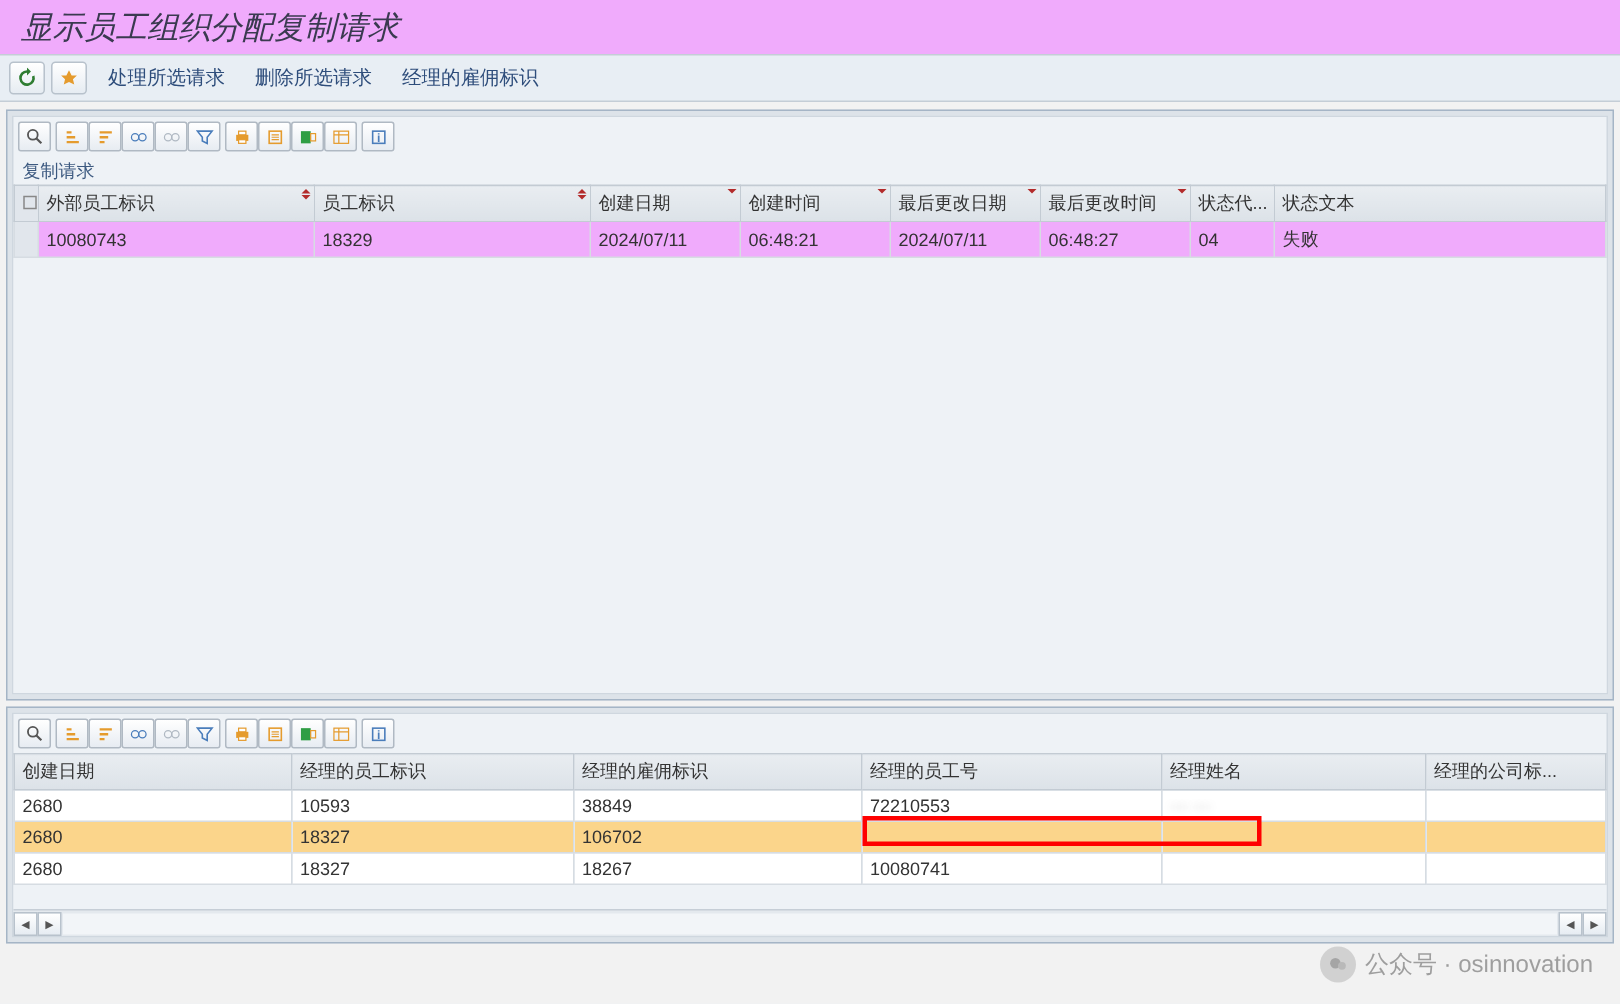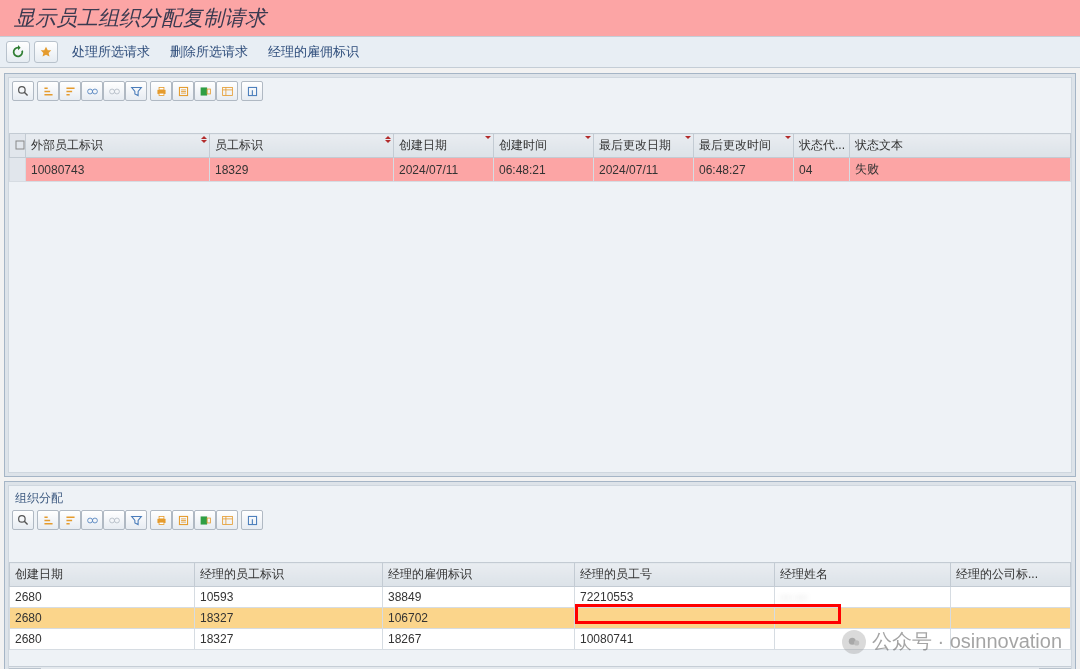--- a/index.html
+++ b/index.html
@@ -1,60 +1,60 @@
 <!DOCTYPE html>
 <html><head>
 <meta charset="utf-8">
 <style>
 * { box-sizing: border-box; margin: 0; padding: 0; }
 html, body { width:1080px; height:669px; font-family: Arial, "Microsoft YaHei", sans-serif; font-size:12px; background:#f2f2f2; overflow:hidden; color:#333; }
 
-.title-area { height:36px; background:#fca5a5; padding:4px 14px; display:flex; align-items:center; }
+.title-area { height:36px; background:#f0abfc; padding:4px 14px; display:flex; align-items:center; }
 .title-area h1 { font-style:italic; font-weight:normal; font-size:21px; color:#3a3a50; font-family: "Times New Roman","SimSun",serif; }
 
 .app-toolbar { height:32px; background:#e8eef4; border-top:1px solid #c4cdd6; border-bottom:1px solid #c4cdd6; display:flex; align-items:center; padding:0 6px; gap:0;font-family:Liberation Serif, serif; }
 .tb-btn { width:24px; height:22px; border:1px solid #b8c2cc; border-radius:3px; background:linear-gradient(#ffffff,#e6ecf2); display:inline-flex; align-items:center; justify-content:center; margin-right:4px; cursor:pointer; }
 .tb-btn svg { width:14px; height:14px; }
 .menu-item { padding:0 10px; height:28px; line-height:28px; color:#2e4d7b; cursor:pointer; font-size:13px; }
 
 .panel-frame { border:1px solid #a5b5c6; margin:5px 4px 0 4px; background:#dde3e9; }
 .panel-inner { margin:3px; background:#eef2f6; border:1px solid #cfd7df; }
 
 .icon-toolbar { height:26px; display:flex; align-items:center; padding:2px 3px; gap:0; }
 .ibtn { width:22px; height:20px; border:1px solid #b0b9c3; border-radius:2px; background:linear-gradient(#ffffff,#e7ecf2); display:inline-flex; align-items:center; justify-content:center; cursor:pointer; }
 .sep { width:3px; }
 .ibtn svg { width:13px; height:13px; }
 
 .section-title { padding:2px 6px 0 6px; color:#3d5a80; font-size:12px; }
 
 .grid-wrap { position:relative; }
-.grid { width:100%; border-collapse:collapse; table-layout:fixed;margin-top:29px; }
+.grid { width:100%; border-collapse:collapse; table-layout:fixed; }
 .grid th { background:linear-gradient(#e9edf1,#dce2e8); border:1px solid #c3cbd3; text-align:left; padding:3px 5px; font-weight:normal; color:#333; font-size:12px; position:relative; height:20px; white-space:nowrap; overflow:hidden; }
 .sort-ind { position:absolute; right:2px; top:2px; display:flex; flex-direction:column; gap:0; }
 .sort-ind span { width:0; height:0; border-left:3px solid transparent; border-right:3px solid transparent; }
 .sort-ind .up { border-bottom:3px solid #b32b2b; margin-bottom:1px; }
 .sort-ind .dn { border-top:3px solid #b32b2b; }
 .grid td { border:1px solid #d6dce2; padding:3px 5px; background:#fff; height:19px; white-space:nowrap; overflow:hidden; }
-.row-sel td { background:#fca5a5; }
+.row-sel td { background:#f0abfc; }
 .selector-col { width:16px; background:#e1e6ec !important; border:1px solid #c3cbd3; }
 
 .upper-body { height:290px; background:#eef2f6; overflow:hidden; }
 
 .lower-frame { border:1px solid #a5b5c6; margin:4px 4px 0 4px; background:#dde3e9; }
 .lower-inner { margin:3px; background:#eef2f6; border:1px solid #cfd7df; }
 
 .hl-row td { background:#fbd58b !important; }
 .red-box { position:absolute; border:3px solid #ff0000; pointer-events:none; }
 
 .hscroll { height:18px; background:#e4e9ee; border-top:1px solid #c6ced6; display:flex; align-items:center; }
 .hscroll .arrow { width:16px; height:16px; border:1px solid #b8c2cc; background:linear-gradient(#fff,#e6ecf2); display:flex; align-items:center; justify-content:center; cursor:pointer; font-size:9px; color:#555; }
 .hscroll .track { flex:1; height:14px; background:#f2f5f8; margin:0 1px; }
 .hscroll .right { margin-left:auto; display:flex; }
 
-.watermark { position:absolute; right:18px; bottom:14px; display:flex; align-items:center; gap:6px; color:rgba(90,90,90,0.55); font-size:20px; pointer-events:none; }
+.watermark { position:absolute; right:18px; bottom:14px; display:flex; align-items:center; gap:6px; color:rgba(90,90,90,0.55); font-size:16px; pointer-events:none; }
 .watermark .dot { width:24px; height:24px; border-radius:50%; background:rgba(150,150,150,0.35); display:flex; align-items:center; justify-content:center; }
 .watermark .dot svg { width:14px; height:14px; opacity:0.6; }
 .footer-space { height:4px; }
 .blurred { color:transparent; text-shadow: 0 0 5px rgba(120,120,120,0.8); }
 </style>
 </head>
 <body>
 
 <div class="title-area">
   <h1>显示员工组织分配复制请求</h1>
@@ -142,20 +142,21 @@
         </div>
       <div class="sep"></div>
       <div class="ibtn">
           <svg viewBox="0 0 16 16">
             <rect x="3" y="3" width="10" height="10" fill="none" stroke="#4a7dbb" stroke-width="1.3"></rect>
             <text x="8" y="12" font-size="10" text-anchor="middle" fill="#4a7dbb" font-weight="bold">i</text>
           </svg>
         </div>
     </div>
 
+    <div class="section-title">复制请求</div>
 
     <div class="grid-wrap">
       <table class="grid">
         <colgroup>
           <col style="width:16px">
             <col style="width:184px">
             <col style="width:184px">
             <col style="width:100px">
             <col style="width:100px">
             <col style="width:100px">
@@ -206,21 +207,20 @@
           </tr>
         </tbody>
       </table>
       <div class="upper-body"></div>
     </div>
   </div>
 </div>
 
 <div class="lower-frame">
   <div class="lower-inner">
-    <div class="section-title" style="padding-top:4px">组织分配</div>
 
     <div class="icon-toolbar">
       <div class="ibtn">
           <svg viewBox="0 0 16 16">
             <circle cx="6" cy="6" r="4" fill="none" stroke="#555" stroke-width="1.5"></circle>
             <line x1="9" y1="9" x2="13" y2="13" stroke="#555" stroke-width="1.8"></line>
           </svg>
         </div>
       <div class="sep"></div>
       <div class="ibtn">

